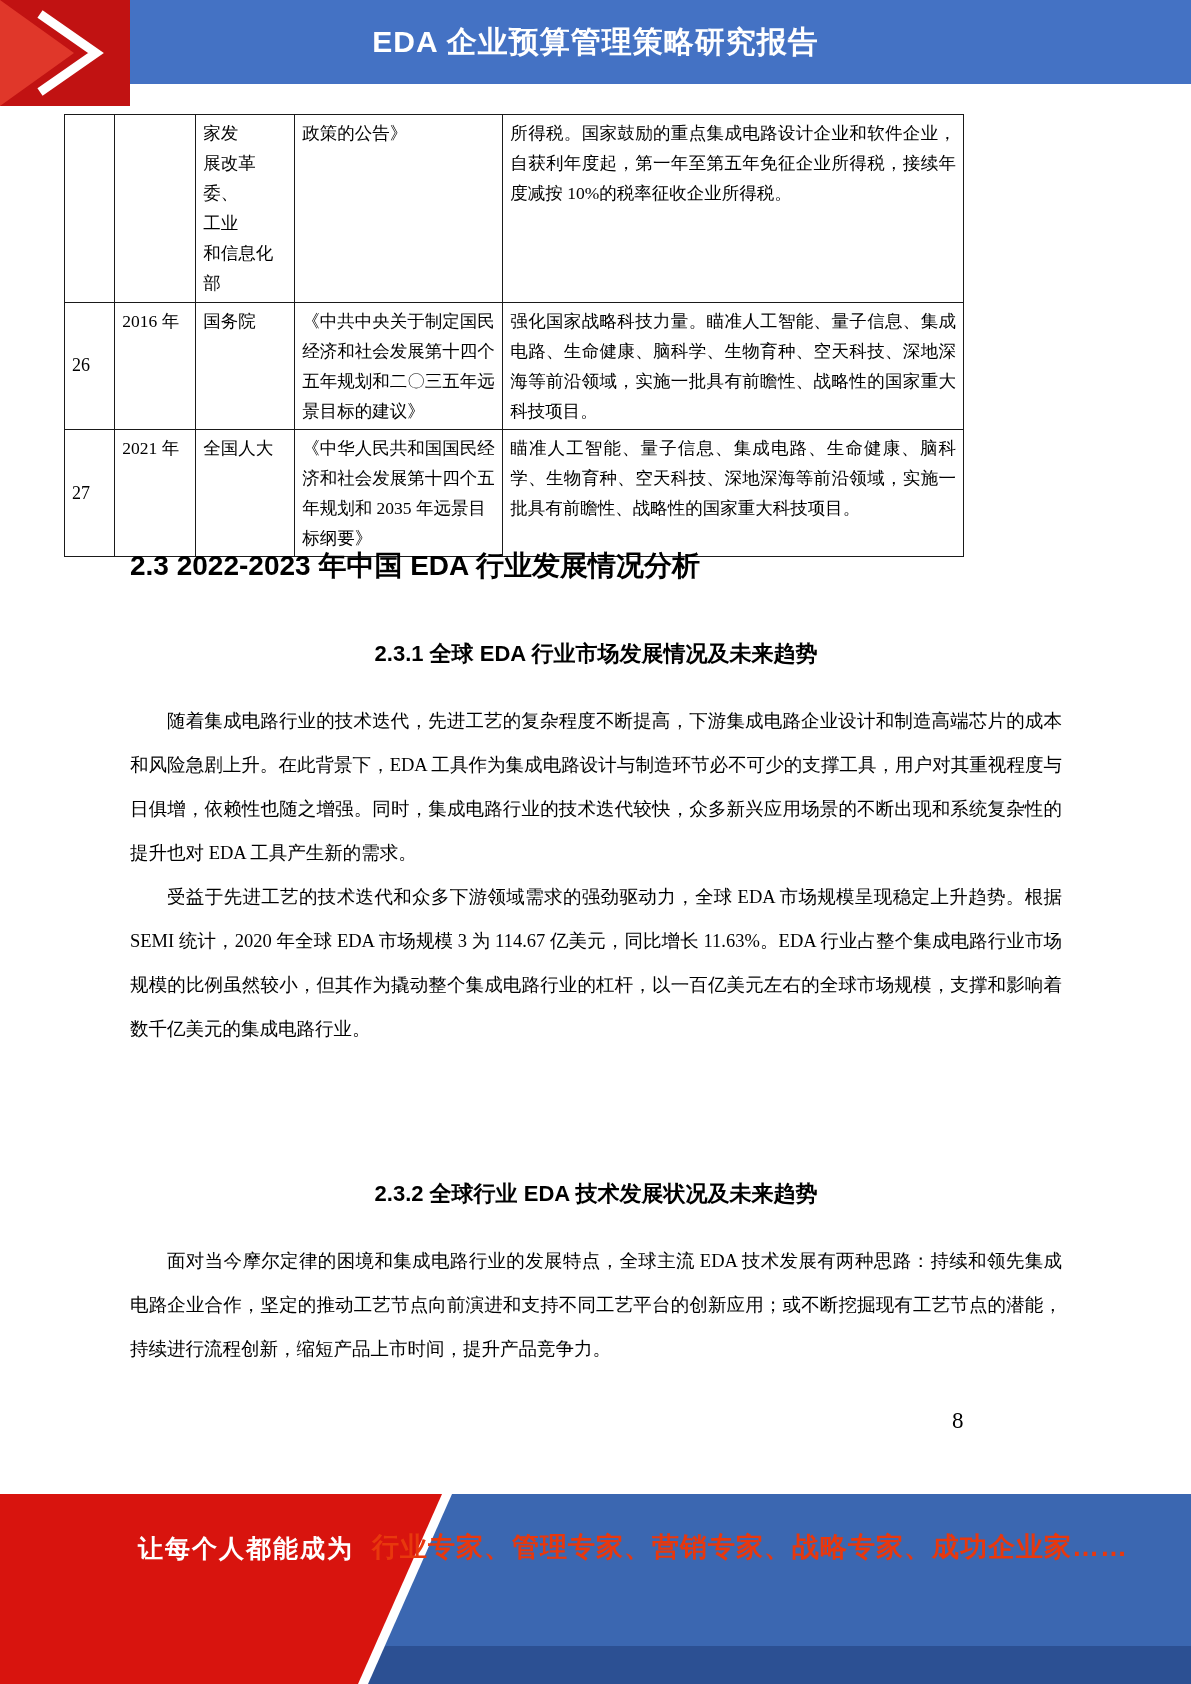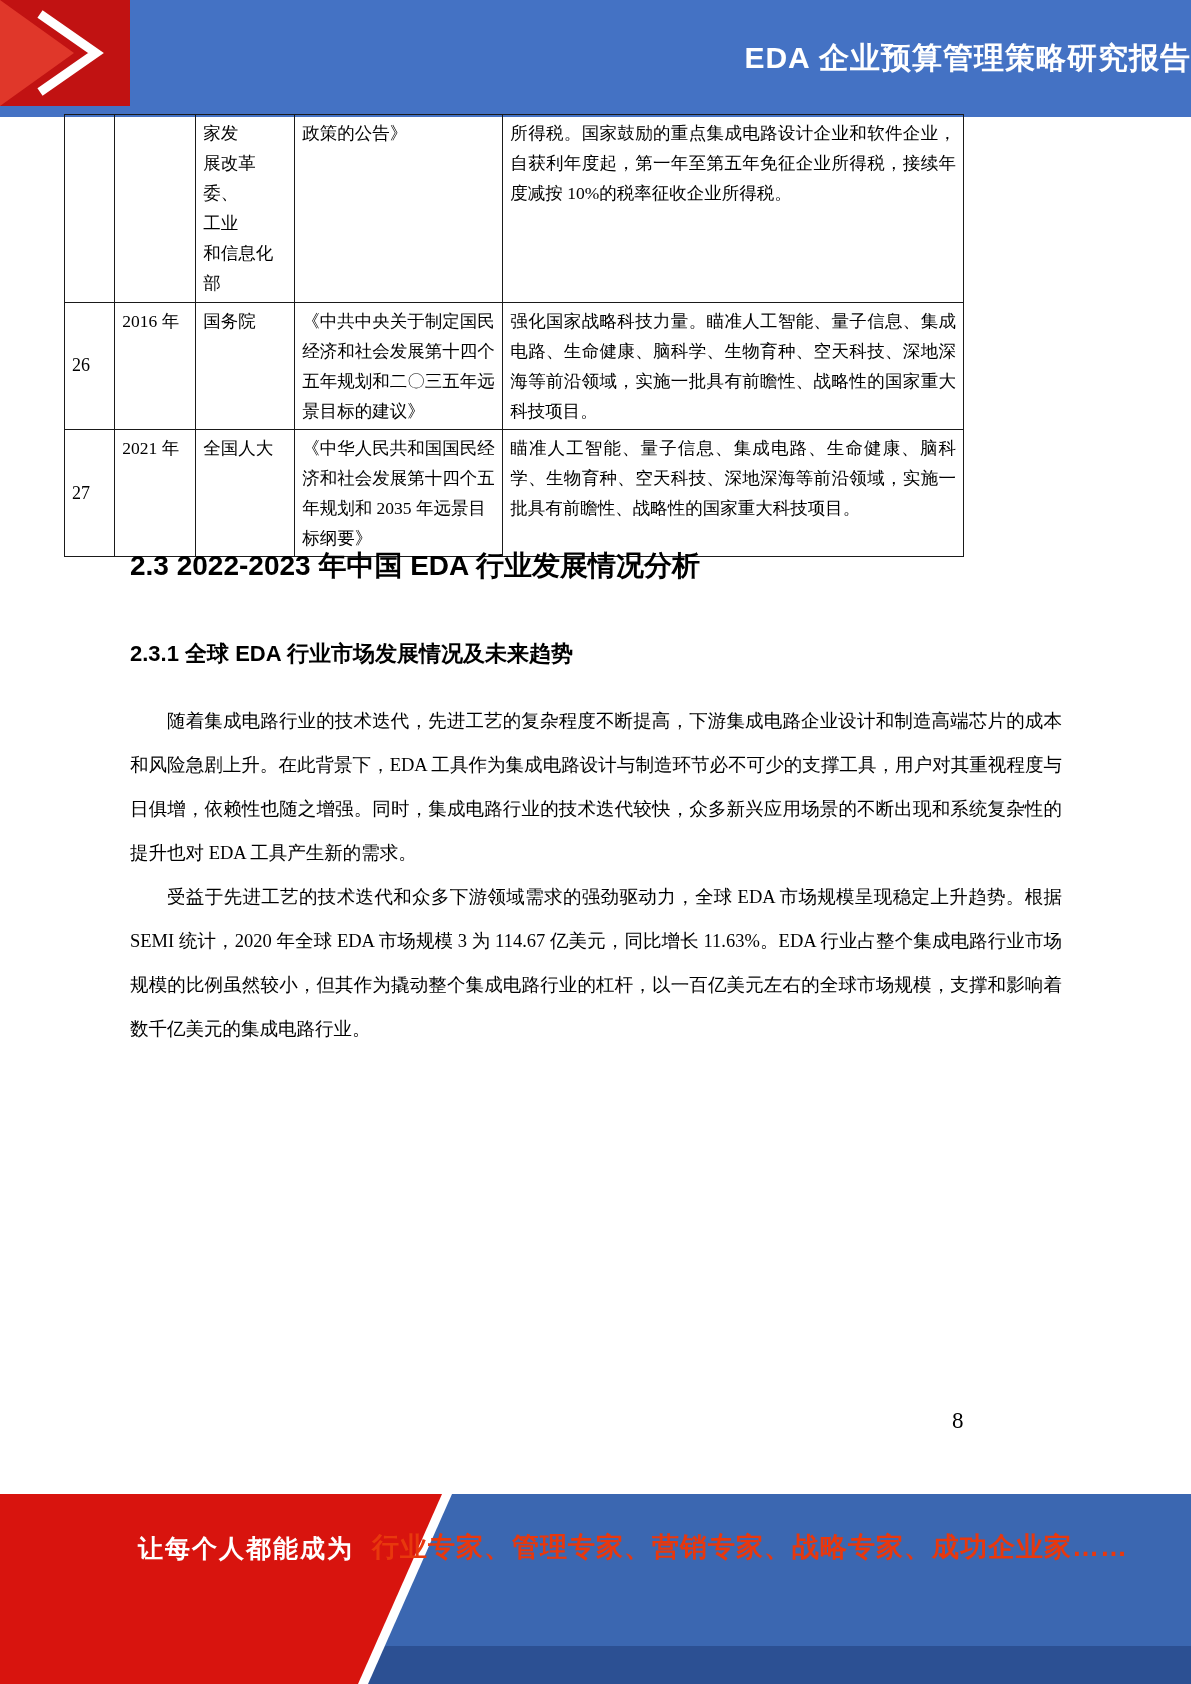--- a/index.html
+++ b/index.html
@@ -9,23 +9,23 @@
     width:1191px; height:1684px;
     margin:0 auto;
     background:#ffffff;
     overflow:hidden;
     font-family:"Liberation Serif","DejaVu Serif",serif;
     color:#000;
   }
 
   
   .header {
-    position:absolute; top:0; left:0; right:0; height:117px;
+    position:absolute; top:0; left:0; right:0; height:84px;
     background:#4472c4;
-    display:flex; align-items:center; justify-content:flex-end;
+    display:flex; align-items:center; justify-content:center;
   }
   .header-title {
     color:#fff; font-family:"Liberation Sans","DejaVu Sans",sans-serif;
     font-weight:bold; font-size:30px; letter-spacing:1px;
   }
   .corner-chevron { position:absolute; top:0; left:0; width:130px; height:106px; z-index:2; }
 
   
   .policy-table {
     position:absolute; top:114px; left:64px; width:900px;
@@ -45,20 +45,21 @@
   .content-a { position:absolute; left:130px; top:548px; width:932px; }
   .content-b { position:absolute; left:130px; top:1180px; width:932px; }
   .h2 {
     font-family:Liberation Sans, sans-serif;
     font-weight:bold; font-size:28px; line-height:1.3;
   }
   .h3 {
     font-family:"Liberation Sans","DejaVu Sans",sans-serif;
     font-weight:bold; font-size:22px; line-height:1.3;
     margin-top:56px;
+    text-align:center;
   }
   .content-b .h3 { margin-top:0; }
   .para {
     font-size:18.5px; line-height:2.38;
     text-align:justify; text-indent:2em;
     margin-top:30px;
   }
   .para + .para { margin-top:0; }
 
   
@@ -133,20 +134,24 @@
     </tbody>
   </table>
 
   <div class="content-a">
     <div class="h2">2.3 2022-2023 年中国 EDA 行业发展情况分析</div>
     <div class="h3">2.3.1 全球 EDA 行业市场发展情况及未来趋势</div>
     <p class="para">随着集成电路行业的技术迭代，先进工艺的复杂程度不断提高，下游集成电路企业设计和制造高端芯片的成本和风险急剧上升。在此背景下，EDA 工具作为集成电路设计与制造环节必不可少的支撑工具，用户对其重视程度与日俱增，依赖性也随之增强。同时，集成电路行业的技术迭代较快，众多新兴应用场景的不断出现和系统复杂性的提升也对 EDA 工具产生新的需求。</p>
     <p class="para">受益于先进工艺的技术迭代和众多下游领域需求的强劲驱动力，全球 EDA 市场规模呈现稳定上升趋势。根据 SEMI 统计，2020 年全球 EDA 市场规模 3 为 114.67 亿美元，同比增长 11.63%。EDA 行业占整个集成电路行业市场规模的比例虽然较小，但其作为撬动整个集成电路行业的杠杆，以一百亿美元左右的全球市场规模，支撑和影响着数千亿美元的集成电路行业。</p>
   </div>
 
+  <div class="content-b">
+    <div class="h3">2.3.2 全球行业 EDA 技术发展状况及未来趋势</div>
+    <p class="para">面对当今摩尔定律的困境和集成电路行业的发展特点，全球主流 EDA 技术发展有两种思路：持续和领先集成电路企业合作，坚定的推动工艺节点向前演进和支持不同工艺平台的创新应用；或不断挖掘现有工艺节点的潜能，持续进行流程创新，缩短产品上市时间，提升产品竞争力。</p>
+  </div>
 
   <div class="page-number">8</div>
 
   <div class="footer">
     <svg width="1191" height="190" viewBox="0 0 1191 190" preserveAspectRatio="none">
       <rect width="1191" height="190" fill="#3b67b1"></rect>
       <rect y="152" width="1191" height="38" fill="#2c5093"></rect>
       <polygon points="0,0 452,0 368,190 0,190" fill="#ffffff"></polygon>
       <polygon points="0,0 442,0 358,190 0,190" fill="#d8140e"></polygon>
     </svg>

